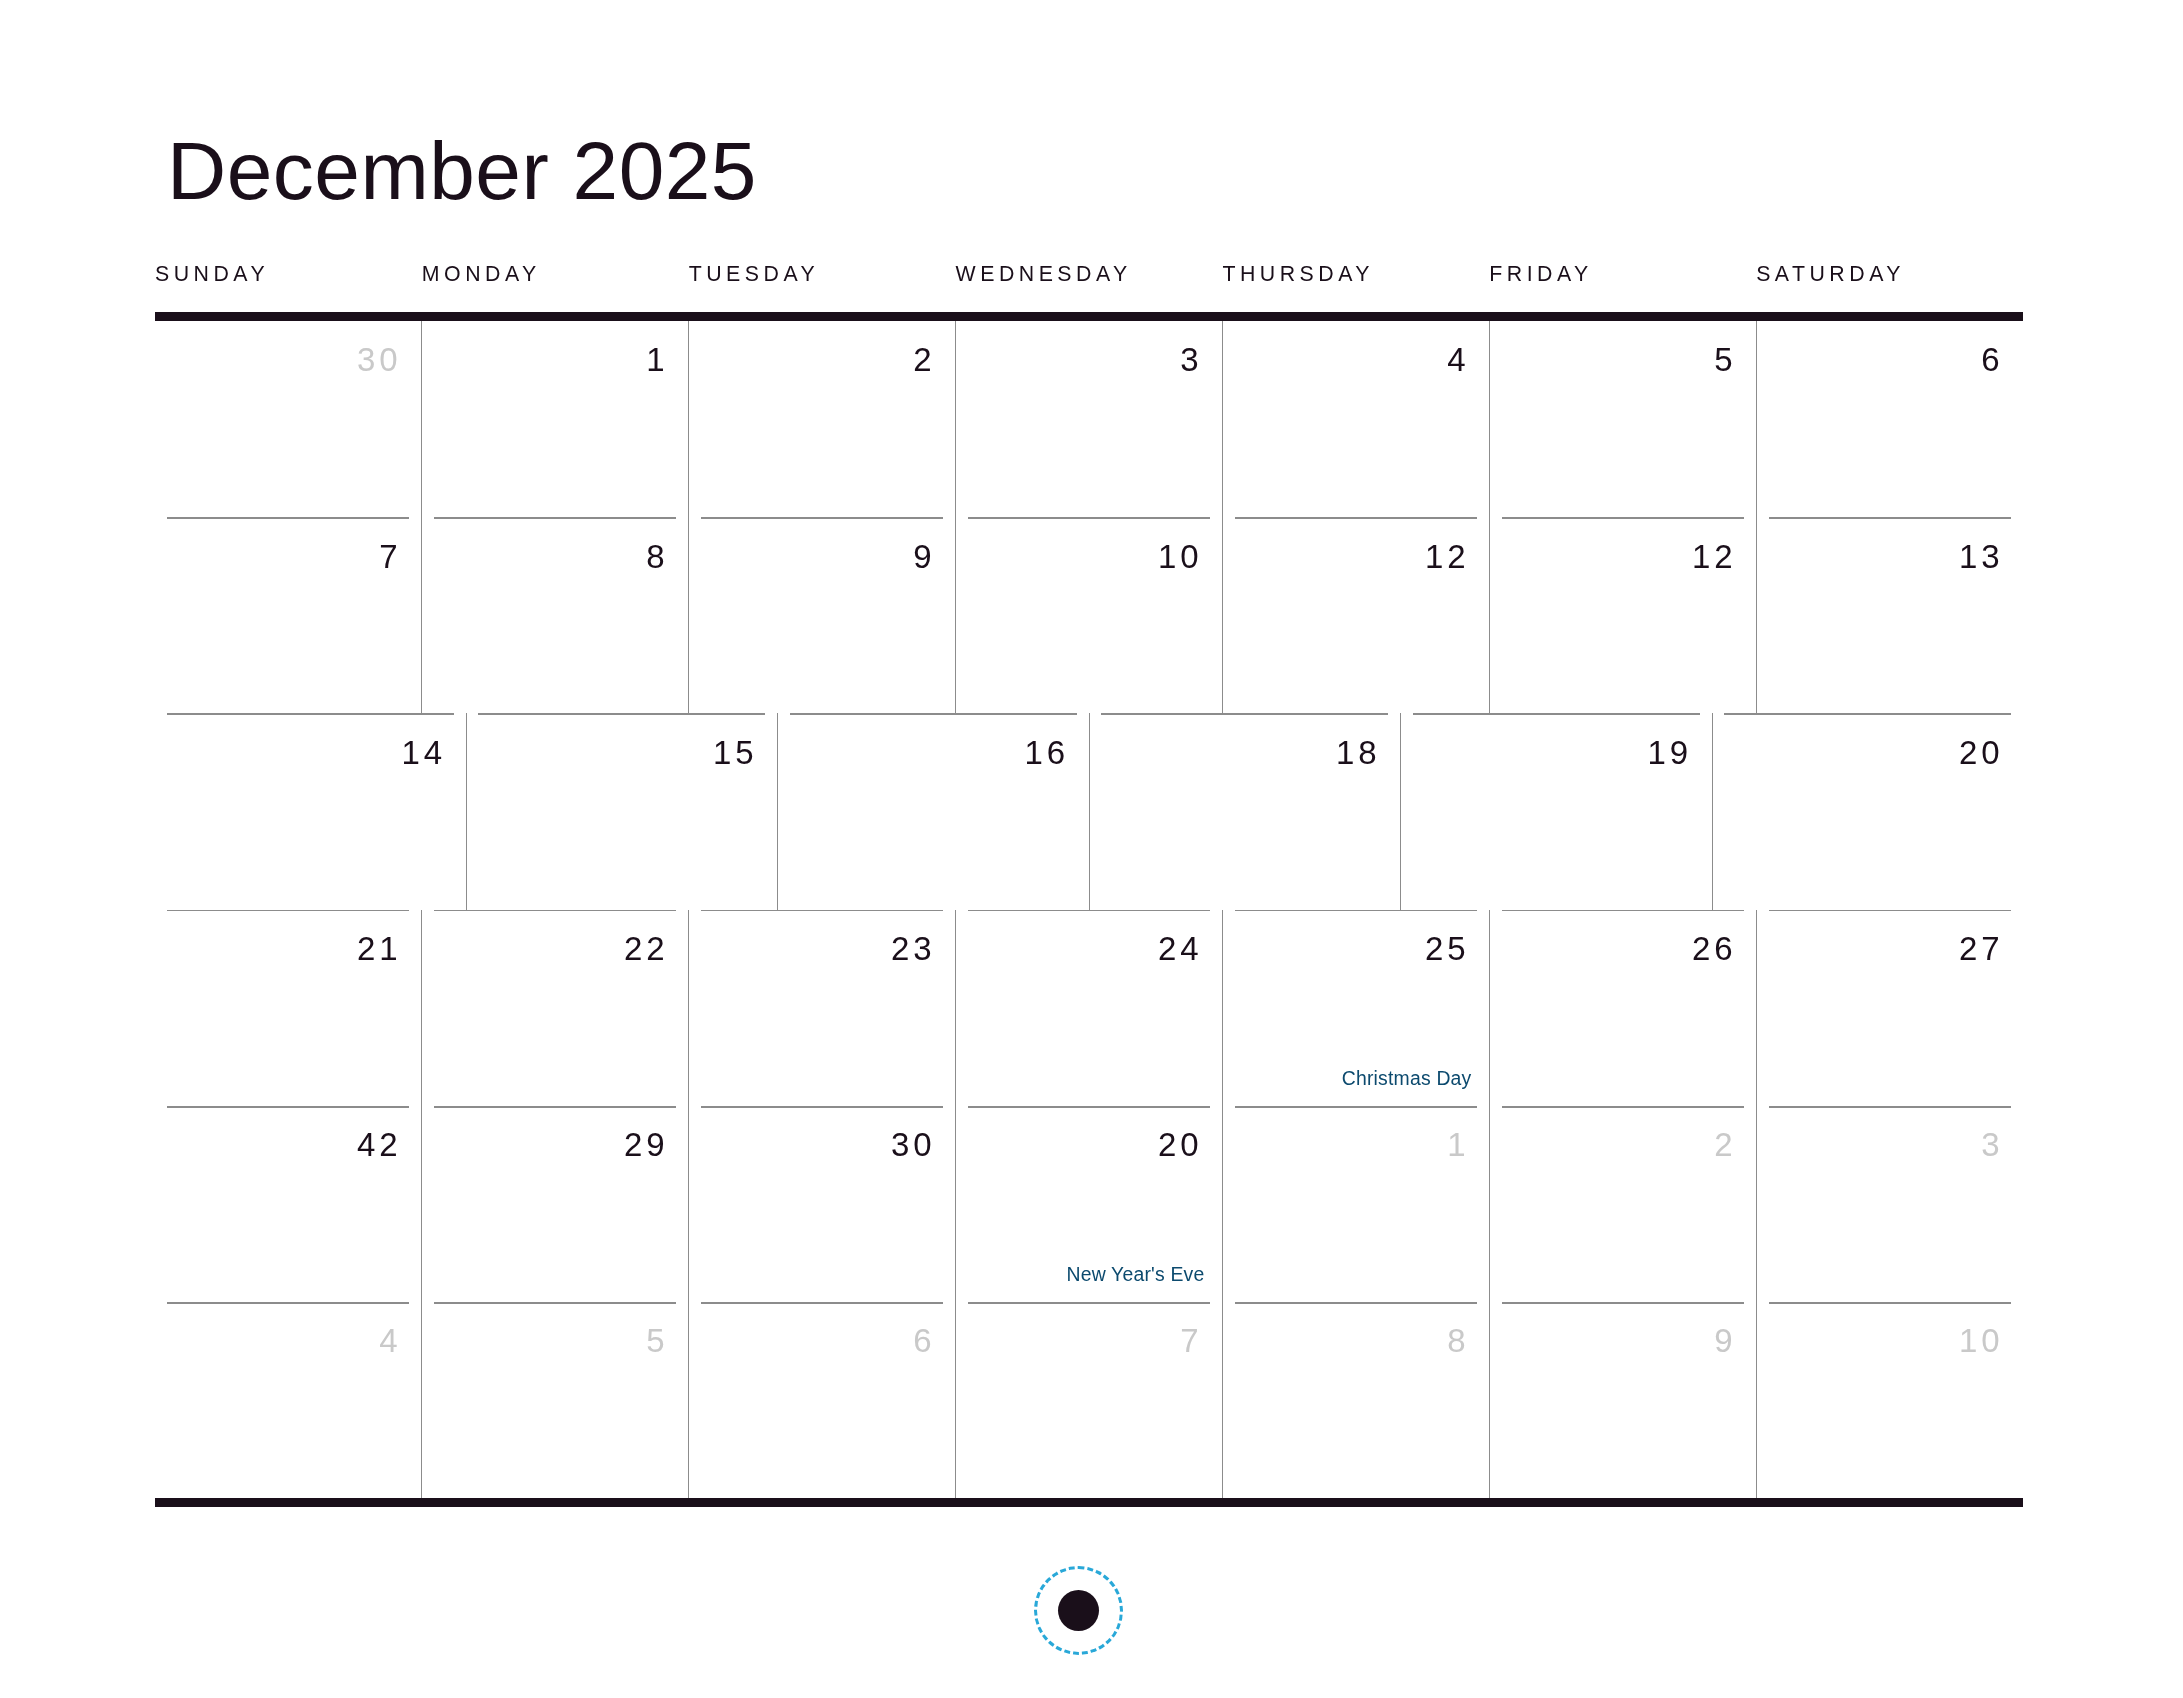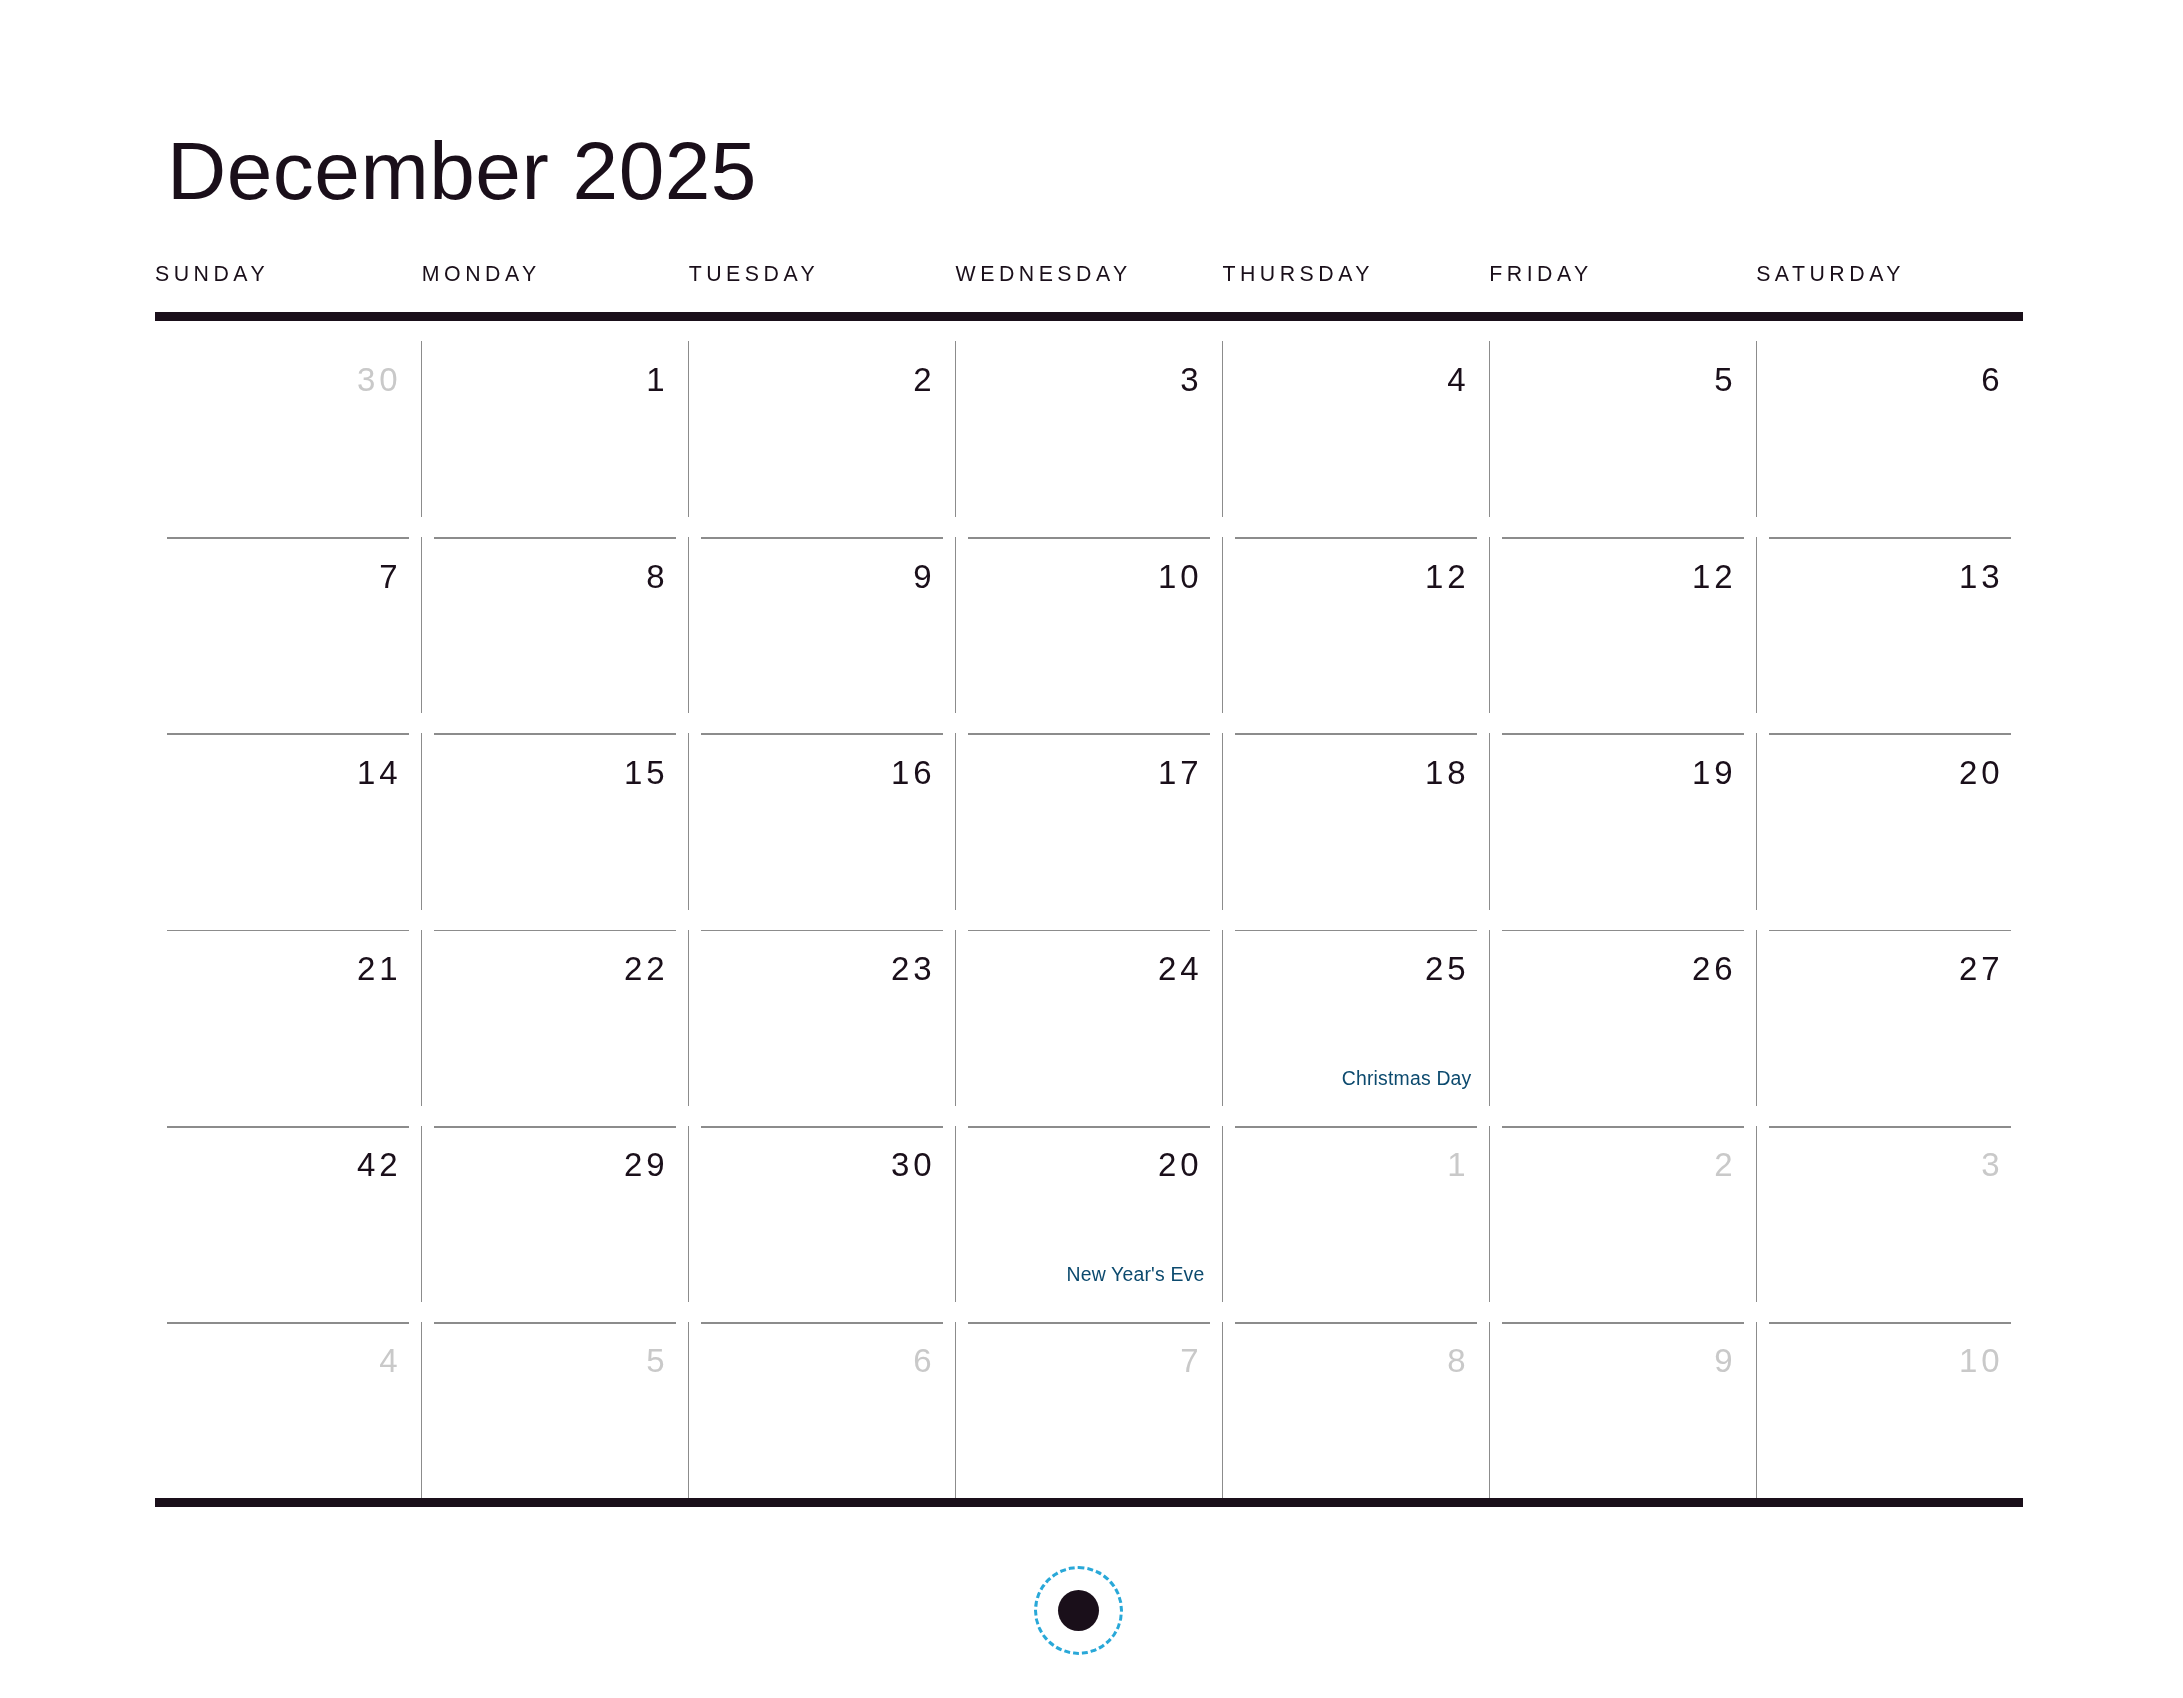--- a/index.html
+++ b/index.html
@@ -90,21 +90,20 @@
     display: flex;
     min-height: 0;
   }
   .day-cell {
     flex: 1 1 0;
     position: relative;
     min-width: 0;
     box-sizing: border-box;
     border-right: 1.9px solid #8c8c8c;
     padding: 0;
-    margin-top: 20px;
   }
   .day-cell:last-child {
     border-right: none;
   }
 
   
   .cell-rule {
     position: absolute;
     left: 11.6px;
     right: 11.6px;
@@ -252,24 +251,20 @@
         <div class="day-cell">
           <div class="cell-rule"></div>
           <div class="day-number">15</div>
         </div>
         <div class="day-cell">
           <div class="cell-rule"></div>
           <div class="day-number">16</div>
         </div>
         <div class="day-cell">
           <div class="cell-rule"></div>
-          <div class="day-number">17</div>
-        </div>
-        <div class="day-cell">
-          <div class="cell-rule"></div>
           <div class="day-number">18</div>
         </div>
         <div class="day-cell">
           <div class="cell-rule"></div>
           <div class="day-number">19</div>
         </div>
         <div class="day-cell">
           <div class="cell-rule"></div>
           <div class="day-number">20</div>
         </div>

